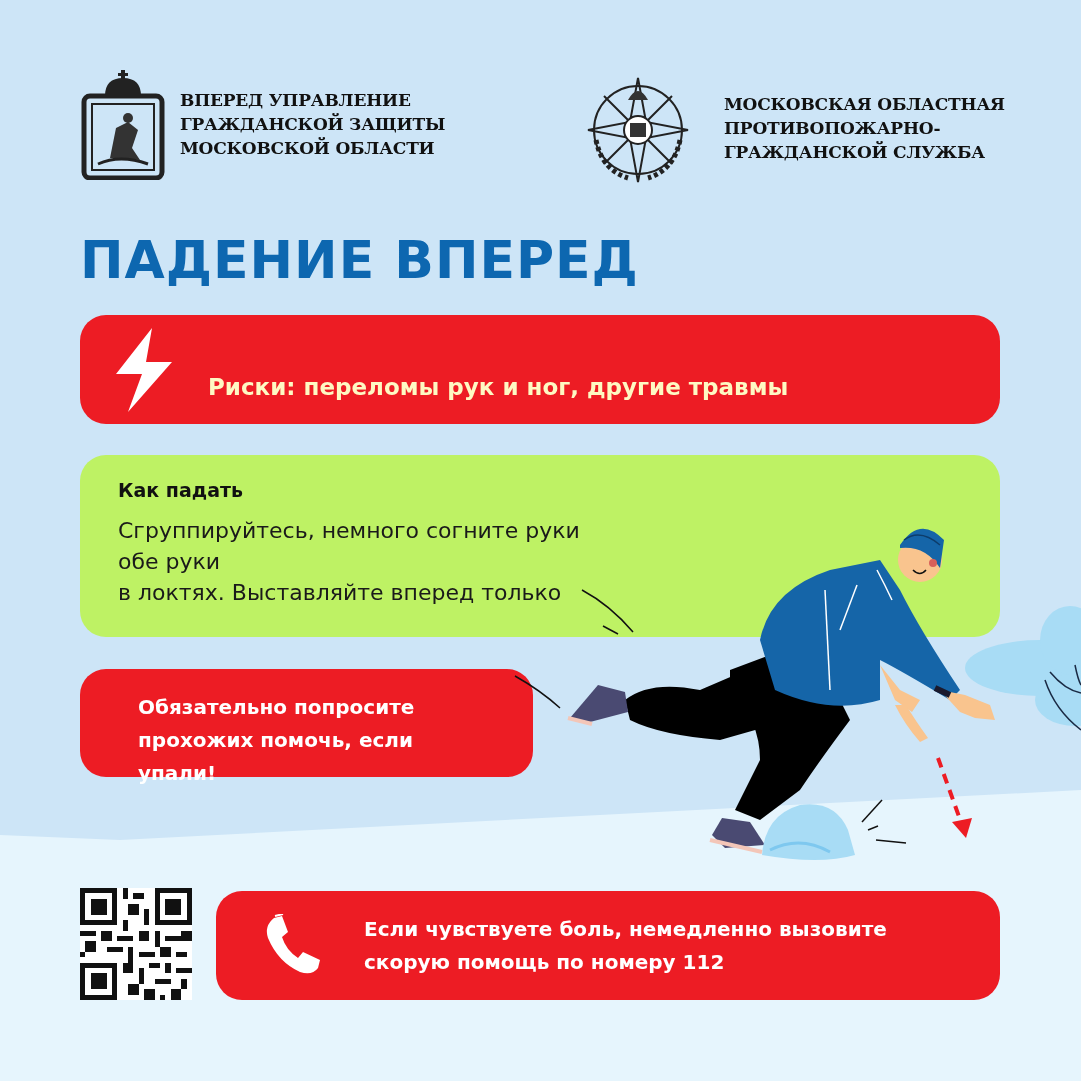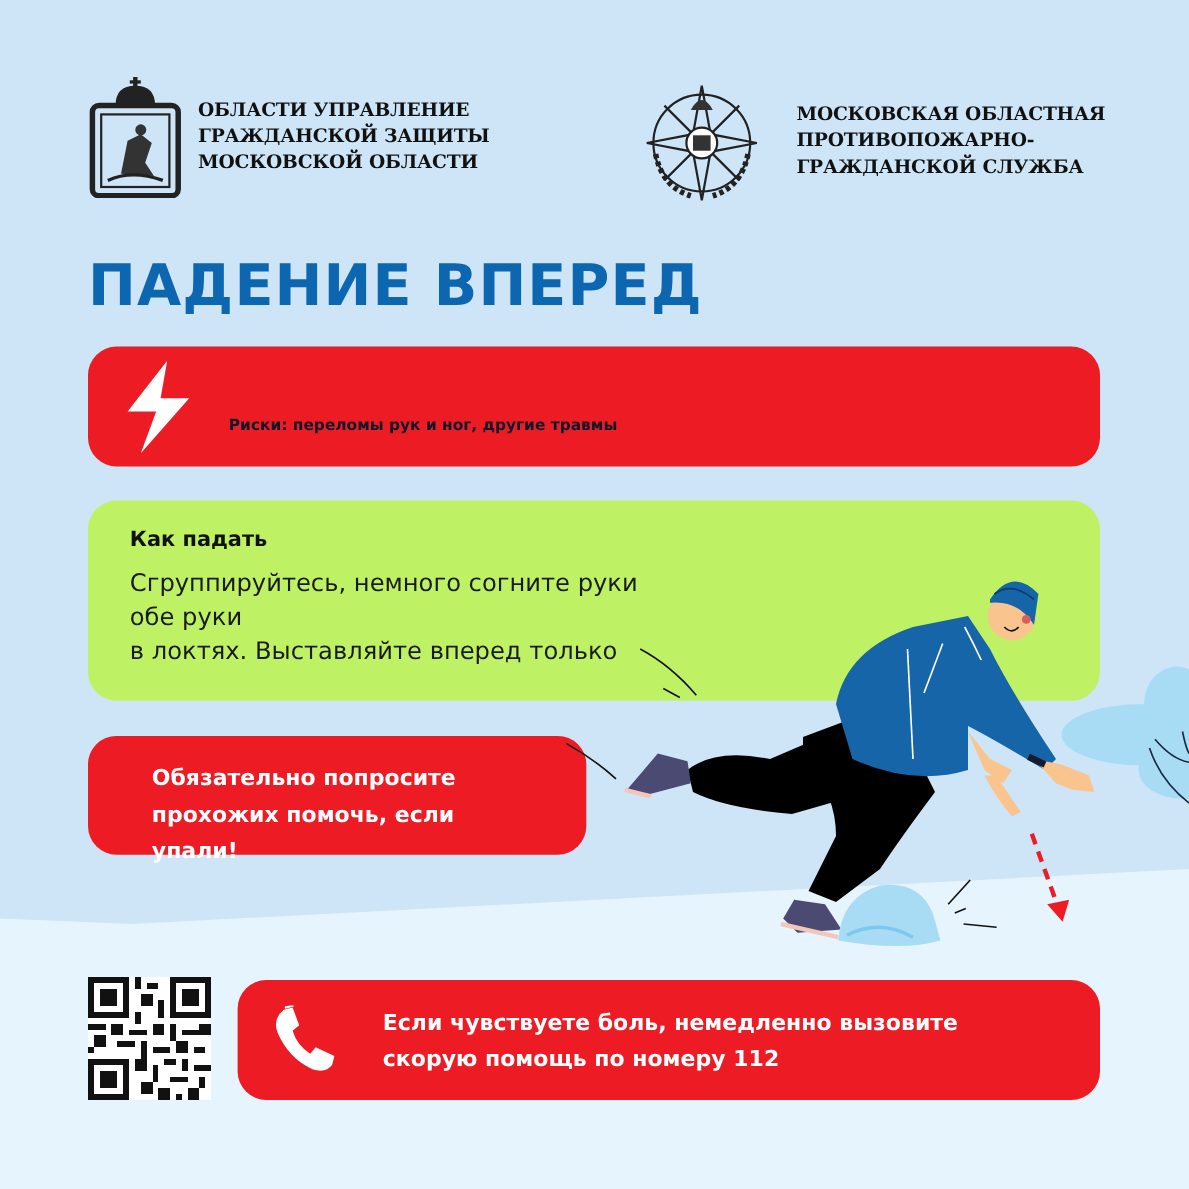--- a/index.html
+++ b/index.html
@@ -38,38 +38,38 @@
     color: #0d67b0;
     z-index: 2;
   }
   .card { position: absolute; border-radius: 26px; z-index: 2; }
   .risk-card {
     left: 80px; top: 315px; width: 920px; height: 109px;
     background: #ed1c24;
     display: flex; align-items: center;
   }
   .risk-icon { width: 60px; height: 84px; margin-left: 34px; margin-right: 34px; }
-  .risk-text { color: #0f172a; font-weight: bold; font-size: 14px; margin-top: 35px; }
+  .risk-text { color: #fef9c3; font-weight: bold; font-size: 23px; margin-top: 35px; }
   .how-card {
     left: 80px; top: 455px; width: 920px; height: 182px;
     background: #bef264;
     padding: 24px 38px;
   }
   .how-title { font-weight: bold; font-size: 19px; color: #111; margin-bottom: 14px; }
   .how-body { font-size: 22px; line-height: 31px; color: #1a1a1a; width: 500px; }
   .ask-card {
     left: 80px; top: 669px; width: 453px; height: 108px;
     background: #ed1c24;
     padding: 22px 58px;
     color: #fff; font-weight: bold; font-size: 20px; line-height: 33px;
   }
   .call-card {
     left: 216px; top: 891px; width: 784px; height: 109px;
     background: #ed1c24;
-    display: flex; align-items: center;
+    display: flex; align-items: center; padding-left: 16px;
   }
   .call-icon { width: 64px; height: 64px; margin-left: 28px; margin-right: 40px; }
   .call-text { color: #fff; font-weight: bold; font-size: 20px; line-height: 33px; }
   .qr { position: absolute; left: 80px; top: 888px; width: 112px; height: 112px; z-index: 2; }
   .figure { position: absolute; left: 510px; top: 510px; width: 571px; height: 370px; z-index: 3; }
 </style>
 </head>
 <body>
 
 <svg class="ground" viewBox="0 0 1081 1081">
@@ -90,21 +90,21 @@
     <rect x="4" y="28" width="78" height="82" rx="6" fill="none" stroke="#222" stroke-width="5"></rect>
     <rect x="12" y="36" width="62" height="66" fill="none" stroke="#222" stroke-width="2"></rect>
     <path d="M25,28 Q25,10 43,10 Q61,10 61,28 Z" fill="#222"></path>
     <rect x="41" y="2" width="4" height="10" fill="#222"></rect>
     <rect x="38" y="5" width="10" height="3" fill="#222"></rect>
     <path d="M30,90 L36,60 L48,54 L58,62 L52,80 L60,92 Z" fill="#333"></path>
     <circle cx="48" cy="50" r="5" fill="#333"></circle>
     <path d="M18,96 Q40,86 68,96" stroke="#222" stroke-width="3" fill="none"></path>
   </svg>
   <div class="org-text">
-    <div>ОБЛАСТИ УПРАВЛЕНИЕ</div>
+    <div>ВПЕРЕД УПРАВЛЕНИЕ</div>
     <div>ГРАЖДАНСКОЙ ЗАЩИТЫ</div>
     <div>МОСКОВСКОЙ ОБЛАСТИ</div>
   </div>
 </div>
 
 <div class="header-org org-right">
   <svg class="emblem2" viewBox="0 0 116 116">
     <circle cx="58" cy="60" r="44" fill="none" stroke="#222" stroke-width="2"></circle>
     <path d="M58,8 L66,52 L108,60 L66,68 L58,112 L50,68 L8,60 L50,52 Z" fill="none" stroke="#222" stroke-width="2"></path>
     <path d="M24,26 L52,54 M92,26 L64,54 M24,94 L52,66 M92,94 L64,66" stroke="#222" stroke-width="2"></path>

